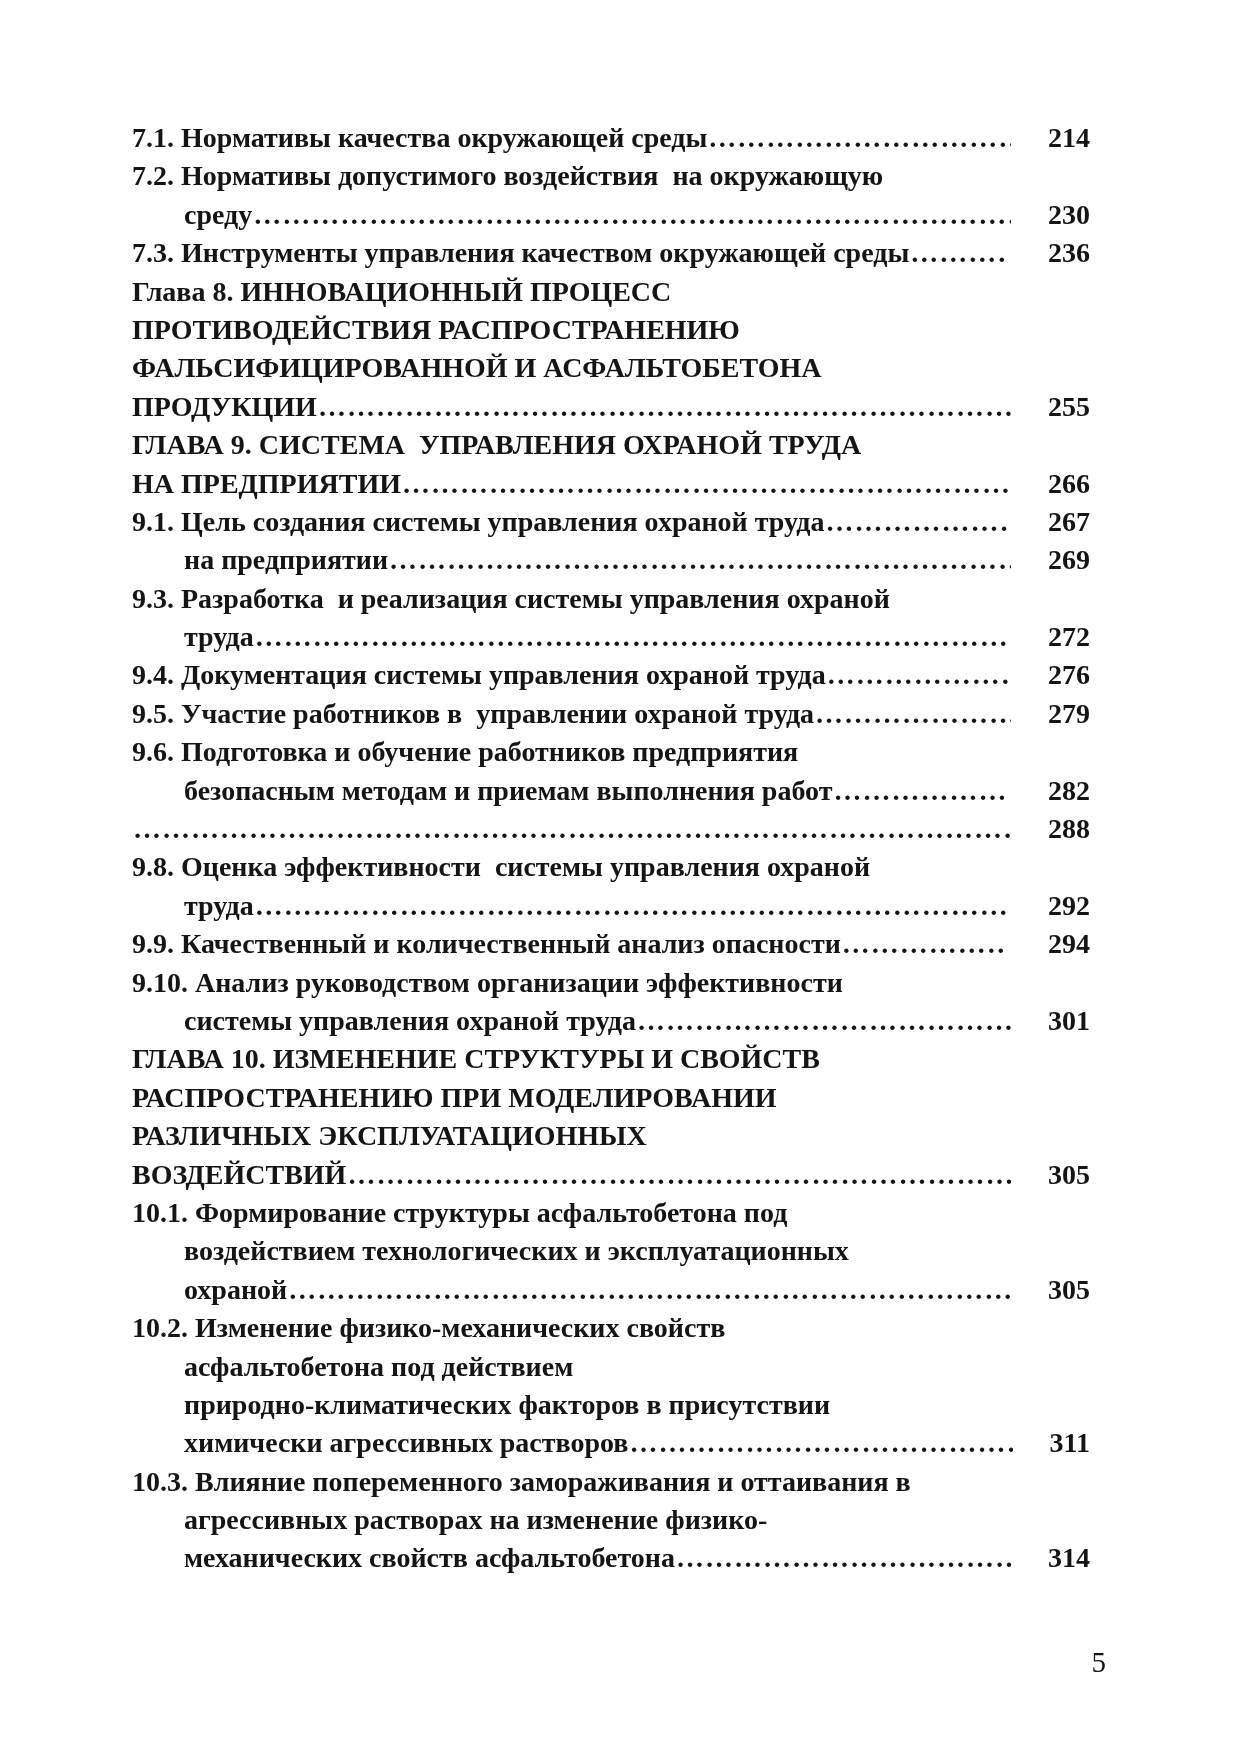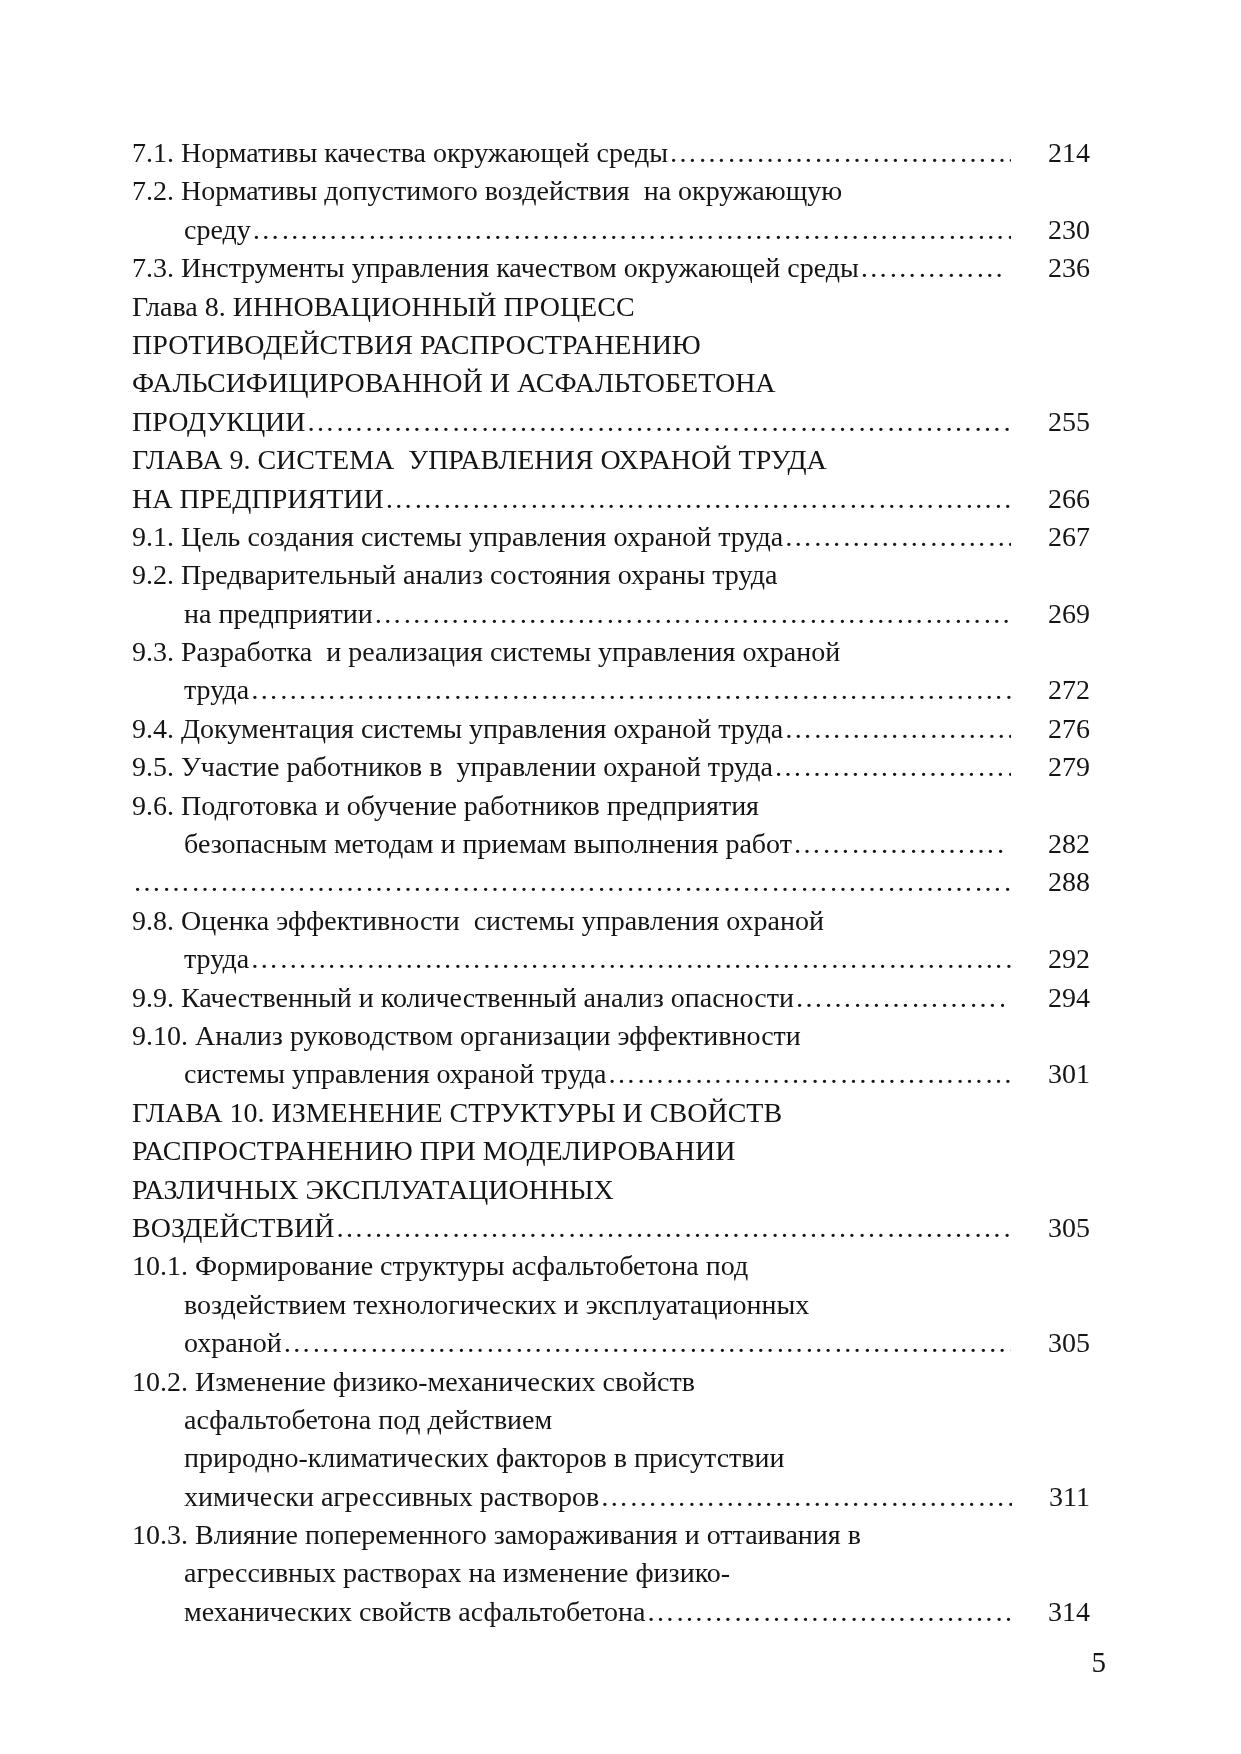--- a/index.html
+++ b/index.html
@@ -7,21 +7,21 @@
     width: 1241px; height: 1754px;
     background: #ffffff;
     font-family: "Liberation Serif", serif;
     color: #151515;
     position: relative;
     overflow: hidden;
   }
   .page { position: absolute; inset: 0; background: #ffffff; }
   .toc {
     position: absolute;
-    left: 132px; top: 134px; width: 958px;
+    left: 132px; top: 119px; width: 958px; font-weight: bold;
   }
   .line {
     display: flex;
     align-items: baseline;
     height: 38.4px;
     line-height: 38.4px;
     font-size: 28px;
     white-space: pre; 
   }
   .line.ind { padding-left: 52px; }
@@ -55,21 +55,20 @@
       <div class="line"><span class="t">7.2. Нормативы допустимого воздействия  на окружающую</span></div>
       <div class="line ind"><span class="t">среду</span><span class="dots"></span><span class="pg">230</span></div>
       <div class="line"><span class="t">7.3. Инструменты управления качеством окружающей среды</span><span class="dots"></span><span class="pg"> 236</span></div>
       <div class="line"><span class="t">Глава 8. ИННОВАЦИОННЫЙ ПРОЦЕСС</span></div>
       <div class="line"><span class="t">ПРОТИВОДЕЙСТВИЯ РАСПРОСТРАНЕНИЮ</span></div>
       <div class="line"><span class="t">ФАЛЬСИФИЦИРОВАННОЙ И АСФАЛЬТОБЕТОНА</span></div>
       <div class="line"><span class="t">ПРОДУКЦИИ</span><span class="dots"></span><span class="pg">255</span></div>
       <div class="line"><span class="t">ГЛАВА 9. СИСТЕМА  УПРАВЛЕНИЯ ОХРАНОЙ ТРУДА</span></div>
       <div class="line"><span class="t">НА ПРЕДПРИЯТИИ</span><span class="dots"></span><span class="pg">266</span></div>
       <div class="line"><span class="t">9.1. Цель создания системы управления охраной труда</span><span class="dots"></span><span class="pg">267</span></div>
-      <div class="line"><span class="t">9.2. Предварительный анализ состояния охраны труда</span></div>
       <div class="line ind"><span class="t">на предприятии</span><span class="dots"></span><span class="pg">269</span></div>
       <div class="line"><span class="t">9.3. Разработка  и реализация системы управления охраной</span></div>
       <div class="line ind"><span class="t">труда</span><span class="dots"></span><span class="pg">272</span></div>
       <div class="line"><span class="t">9.4. Документация системы управления охраной труда</span><span class="dots"></span><span class="pg">276</span></div>
       <div class="line"><span class="t">9.5. Участие работников в  управлении охраной труда</span><span class="dots"></span><span class="pg">279</span></div>
       <div class="line"><span class="t">9.6. Подготовка и обучение работников предприятия</span></div>
       <div class="line ind"><span class="t">безопасным методам и приемам выполнения работ</span><span class="dots"></span><span class="pg"> 282</span></div>
       <div class="line"><span class="dots"></span><span class="pg">288</span></div>
       <div class="line"><span class="t">9.8. Оценка эффективности  системы управления охраной</span></div>
       <div class="line ind"><span class="t">труда</span><span class="dots"></span><span class="pg">292</span></div>

